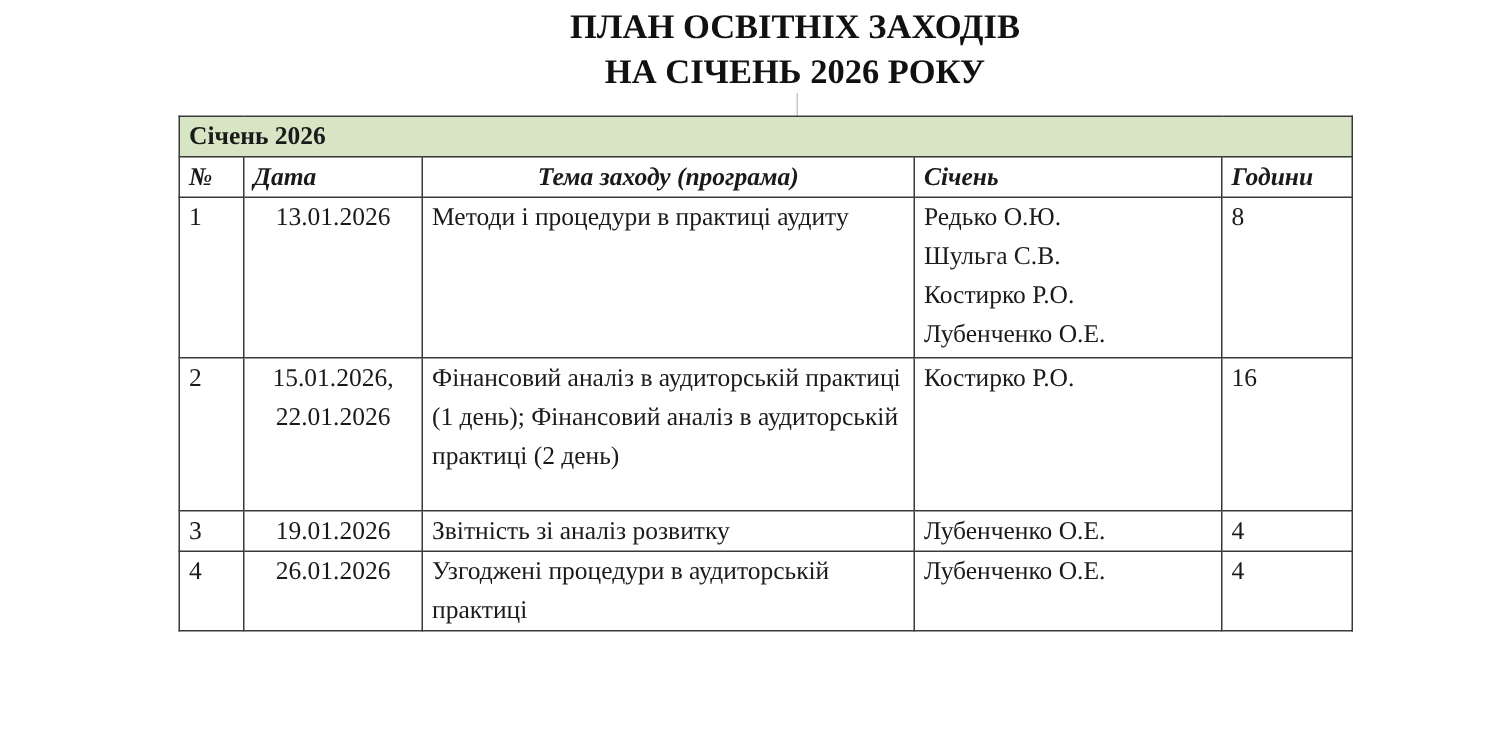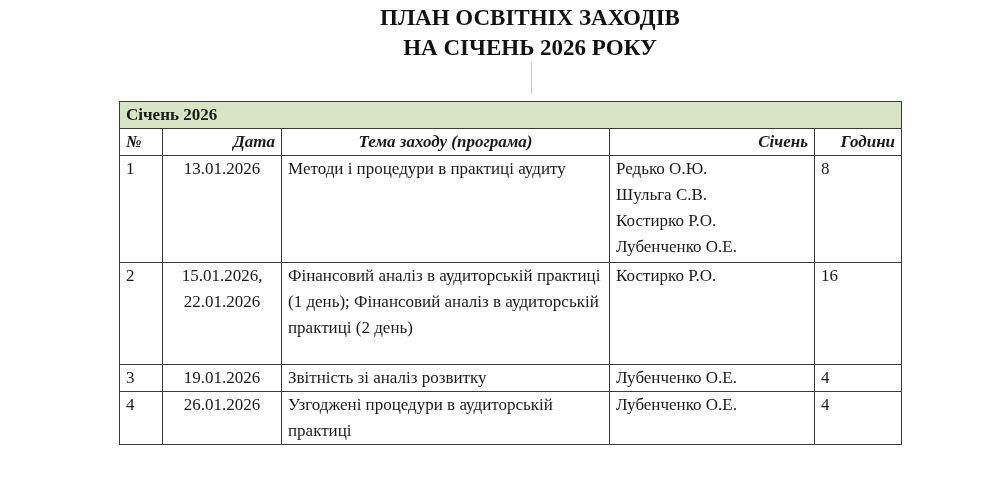--- a/index.html
+++ b/index.html
@@ -22,42 +22,42 @@
     .title.l1 { top: 3px; }
     .title.l2 { top: 33px; }
     .divider-line {
       position: absolute;
       left: 531px; top: 62px;
       width: 1px; height: 32px;
       background: #c8c8c8;
     }
     table.plan {
       position: absolute;
-      left: 119px; top: 101px;
+      left: 119px; top: 77px;
       width: 782px;
       border-collapse: collapse;
       font-size: 17px;
       table-layout: fixed;
     }
     table.plan td, table.plan th {
       border: 1.5px solid #3a3a3a;
       padding: 0 6px;
       vertical-align: top;
       line-height: 26px;
     }
     .month-row td {
       background: #d7e5c4;
       font-weight: bold;
       height: 25px;
       line-height: 25px;
     }
     .col-head th {
       font-style: italic;
       font-weight: bold;
-      text-align: right;
+      text-align: left;
       height: 25px;
       line-height: 25px;
     }
     .col-head th.num { text-align: left; }
     td.c { text-align: left; }
     td.date { text-align: center; padding-right: 8px; }
     .lecturer-line { display: block; }
     .total-row td {
       background: #d7e5c4;
       font-weight: bold;

